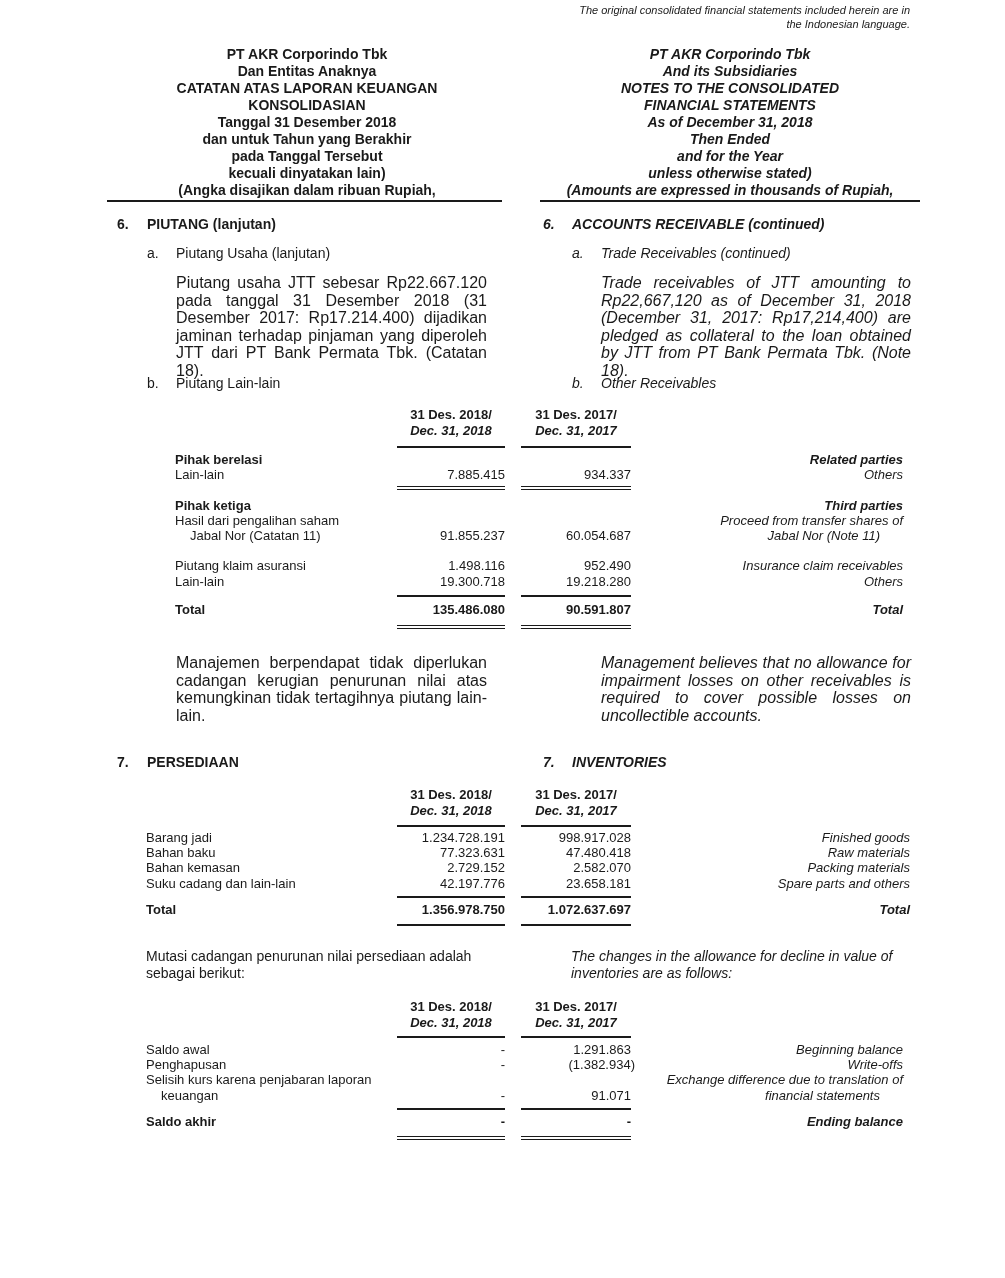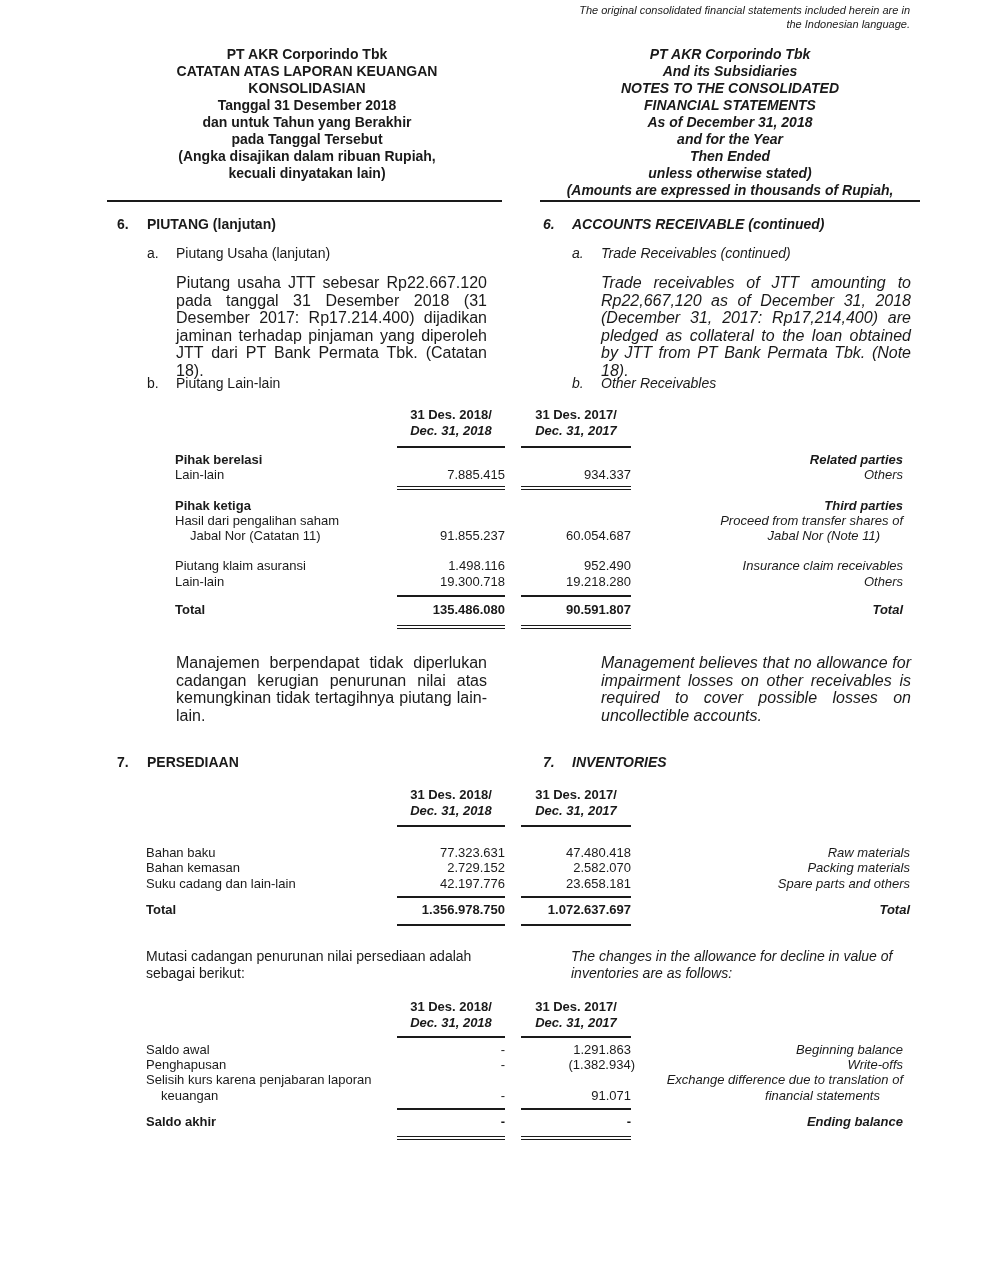--- a/index.html
+++ b/index.html
@@ -30,36 +30,37 @@
 </head>
 <body>
 
 <div class="abs disclaimer">
   <div>The original consolidated financial statements included herein are in</div>
   <div>the Indonesian language.</div>
 </div>
 
 <div class="abs hdr hdr-left">
   <div>PT AKR Corporindo Tbk</div>
+  <div>Dan Entitas Anaknya</div>
   <div>CATATAN ATAS LAPORAN KEUANGAN</div>
   <div>KONSOLIDASIAN</div>
   <div>Tanggal 31 Desember 2018</div>
   <div>dan untuk Tahun yang Berakhir</div>
   <div>pada Tanggal Tersebut</div>
+  <div>kecuali dinyatakan lain)</div>
   <div>(Angka disajikan dalam ribuan Rupiah,</div>
-  <div>kecuali dinyatakan lain)</div>
 </div>
 <div class="abs hdr hdr-right">
   <div>PT AKR Corporindo Tbk</div>
   <div>And its Subsidiaries</div>
   <div>NOTES TO THE CONSOLIDATED</div>
   <div>FINANCIAL STATEMENTS</div>
   <div>As of December 31, 2018</div>
+  <div>Then Ended</div>
   <div>and for the Year</div>
-  <div>Then Ended</div>
   <div>unless otherwise stated)</div>
   <div>(Amounts are expressed in thousands of Rupiah,</div>
 </div>
 <div class="abs rule" style="left:107px; top:200px; width:395px;"></div>
 <div class="abs rule" style="left:540px; top:200px; width:380px;"></div>
 
 <div class="abs sec" style="left:117px; top:216px;">6.</div>
 <div class="abs sec" style="left:147px; top:216px;">PIUTANG (lanjutan)</div>
 <div class="abs sec it" style="left:543px; top:216px;">6.</div>
 <div class="abs sec it" style="left:572px; top:216px;">ACCOUNTS RECEIVABLE (continued)</div>
@@ -152,20 +153,26 @@
     <span>31 Des. 2018/</span>
     <span class="it">Dec. 31, 2018</span>
   </div>
   <div class="colhead" style="left:521px; top:787px; width:110px;">
     <span>31 Des. 2017/</span>
     <span class="it">Dec. 31, 2017</span>
   </div>
   <div class="line" style="left:397px; top:825px; width:108px;"></div>
   <div class="line" style="left:521px; top:825px; width:110px;"></div>
 
+  <div class="row" style="top:830px;">
+    <span class="lbl" style="left:146px;">Barang jadi</span>
+    <span class="num" style="right:500px;">1.234.728.191</span>
+    <span class="num" style="right:374px;">998.917.028</span>
+    <span class="eng" style="right:95px;">Finished goods</span>
+  </div>
   <div class="row" style="top:845px;">
     <span class="lbl" style="left:146px;">Bahan baku</span>
     <span class="num" style="right:500px;">77.323.631</span>
     <span class="num" style="right:374px;">47.480.418</span>
     <span class="eng" style="right:95px;">Raw materials</span>
   </div>
   <div class="row" style="top:860px;">
     <span class="lbl" style="left:146px;">Bahan kemasan</span>
     <span class="num" style="right:500px;">2.729.152</span>
     <span class="num" style="right:374px;">2.582.070</span>

